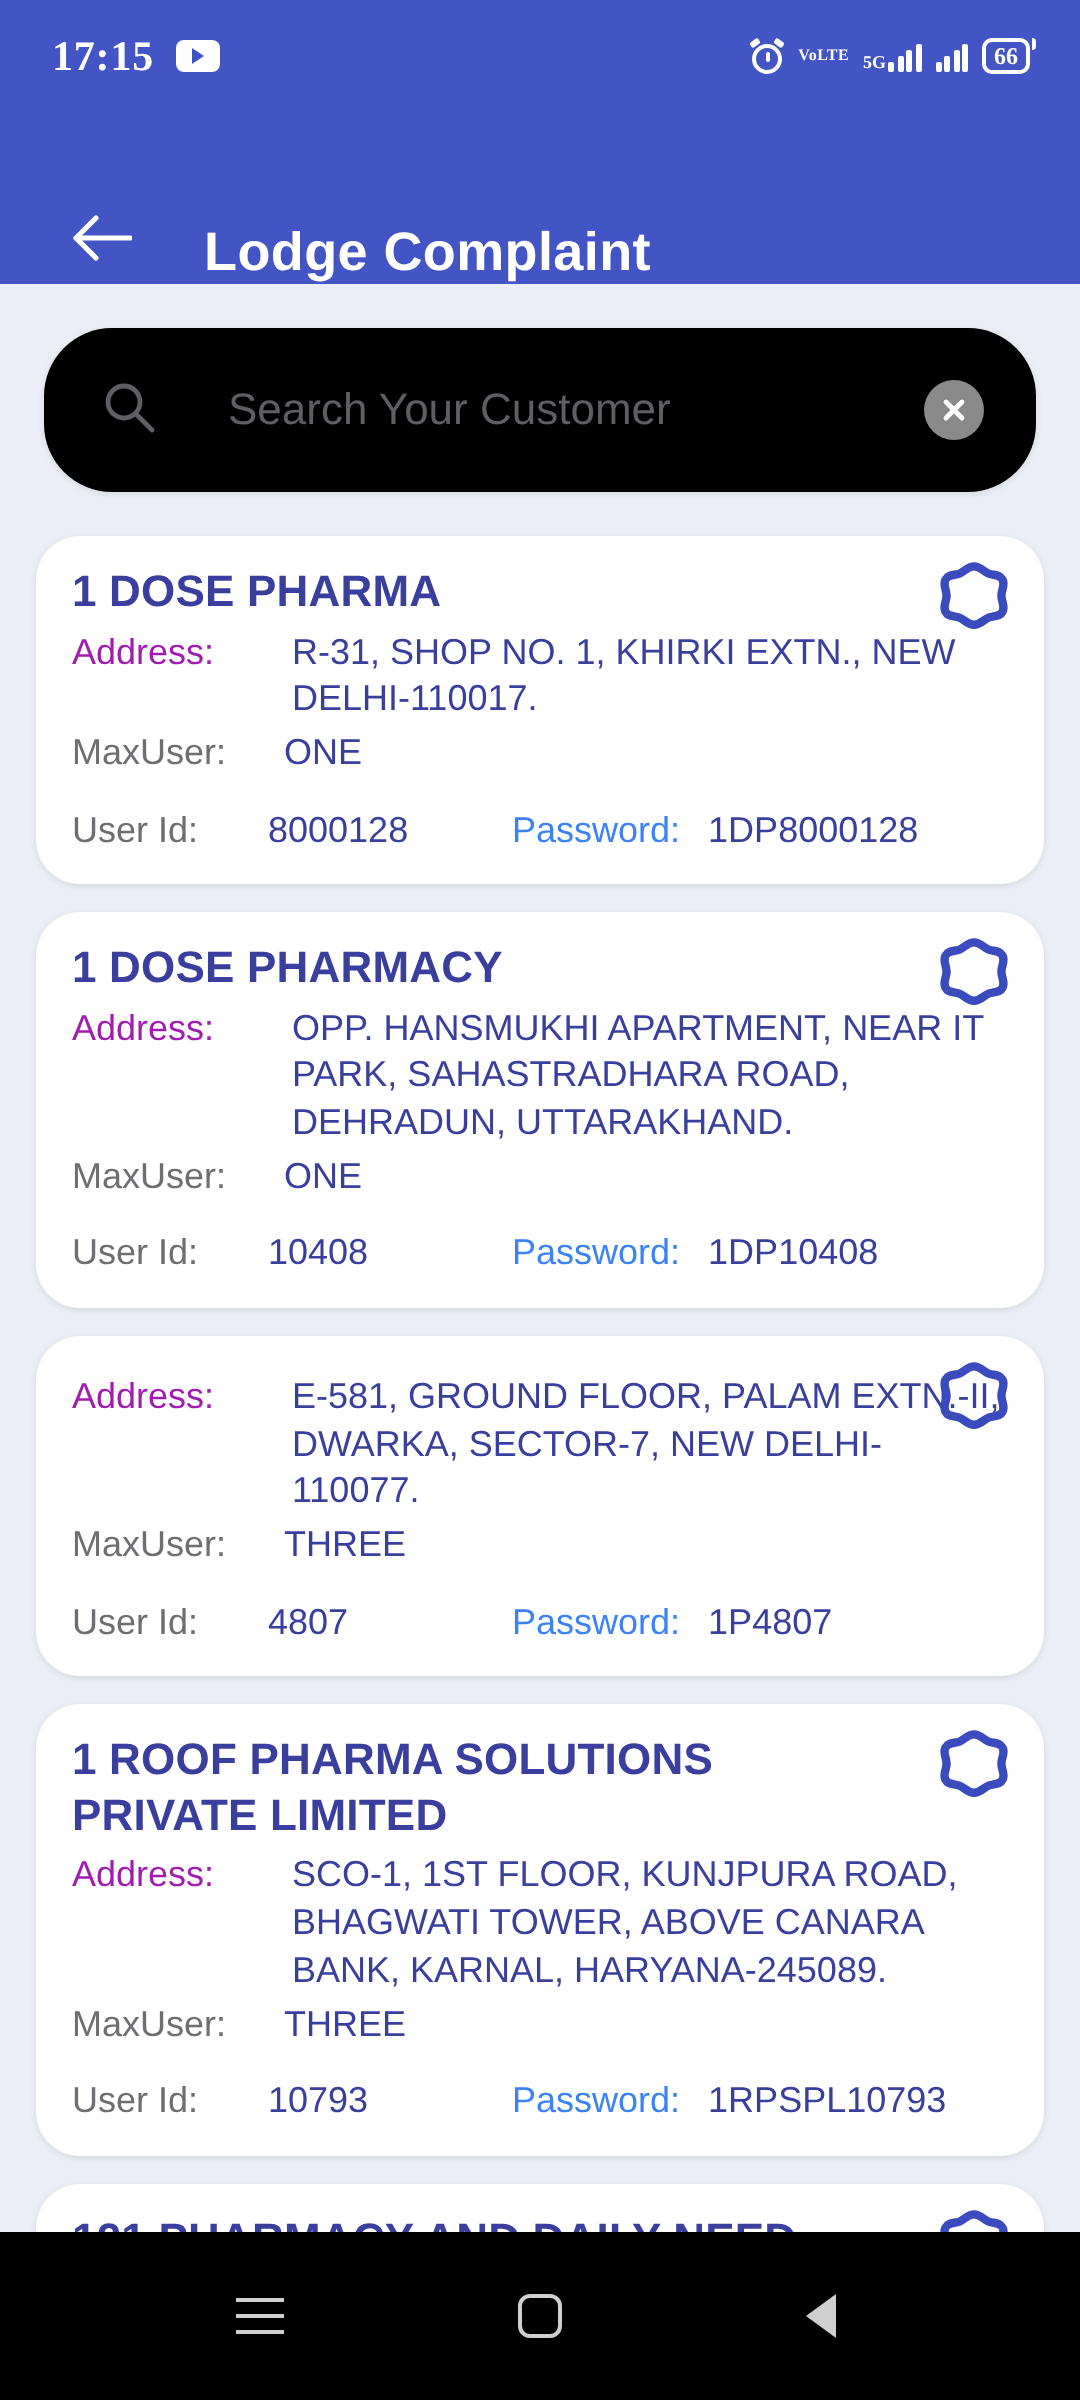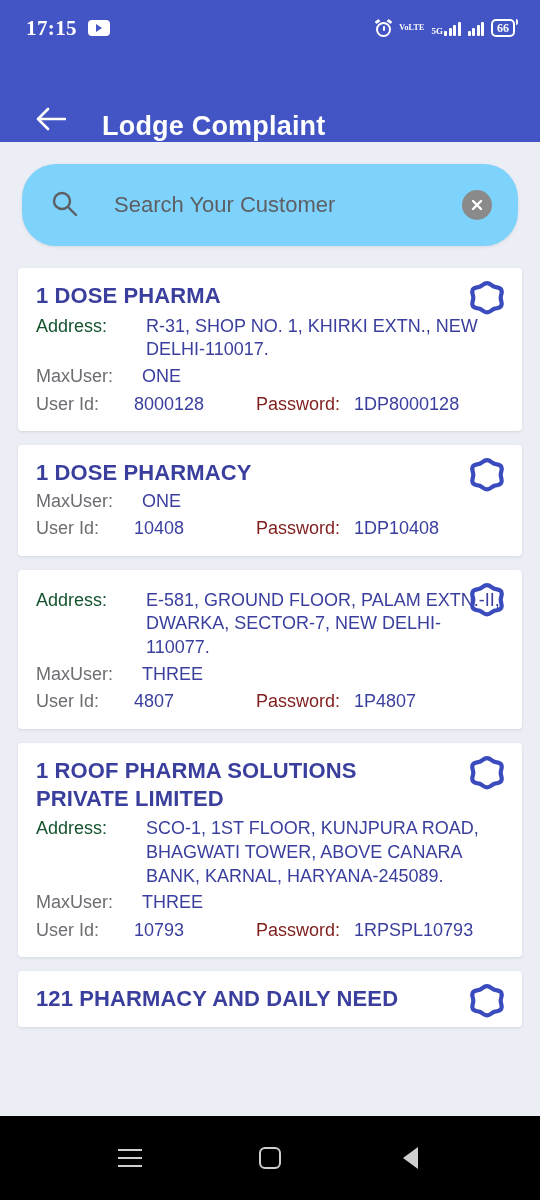--- a/index.html
+++ b/index.html
@@ -89,21 +89,21 @@
     color:#ffffff;
     font-size:27px;
     font-weight:700;
     margin-left:28px;
     letter-spacing:.2px;
   }
 
   
   #search-wrap { padding:22px 22px 0 22px; }
   #search-bar {
-    background:#7dd3fc;
+    background:#000000;
     border-radius:34px;
     height:82px;
     display:flex;
     align-items:center;
     padding:0 26px 0 28px;
     box-shadow:0 1px 3px rgba(60,60,90,.12);
   }
   #search-input-text {
     flex:1;
     font-size:22px;
@@ -120,21 +120,21 @@
   }
 
   
   #customer-list {
     padding:22px 18px 0 18px;
     height:calc(1200px - 56px - 86px - 104px - 84px);
     overflow:hidden;
   }
   .customer-card {
     background:#ffffff;
-    border-radius:4px;
+    border-radius:22px;
     padding:14px 18px 14px 18px;
     margin-bottom:14px;
     position:relative;
     box-shadow:0 1px 3px rgba(60,60,90,.13);
   }
   .card-title {
     color:#3a3f9e;
     font-size:22px;
     font-weight:700;
     line-height:1.25;
@@ -148,33 +148,33 @@
   }
   .addr-line {
     margin-top:5px;
     font-size:18px;
     line-height:1.32;
     color:#3a3f9e;
     text-indent:0;
     padding-left:110px;
   }
   .addr-line .lbl {
-    color:#14532d;
+    color:#a21caf;
     margin-left:-110px;
     padding-right:0;
     display:inline-block;
     width:110px;
   }
   .kv-row { margin-top:2px; font-size:18px; line-height:1.42; display:flex; align-items:baseline; }
   .kv-row .lbl { color:#6d6d72; }
   .kv-row .val { color:#3a3f9e; }
   .kv-max .lbl { width:106px; flex:none; }
   .kv-user .lbl { width:98px; flex:none; }
   .kv-user .val { width:122px; flex:none; }
-  .kv-user .lbl2 { color:#7f1d1d; flex:none; margin-right:14px; }
+  .kv-user .lbl2 { color:#3b82f6; flex:none; margin-right:14px;margin-top:11px; }
 
   
   #nav-bar {
     position:absolute;
     left:0; bottom:0;
     width:540px; height:84px;
     background:#000000;
     display:flex;
     align-items:center;
     justify-content:space-around;
@@ -274,20 +274,21 @@
         <span class="val">8000128</span>
         <span class="lbl2">Password:</span>
         <span class="val">1DP8000128</span>
       </div>
     </div>
     <div class="customer-card">
       <div class="badge-icon"><svg width="38" height="38" viewBox="0 0 38 38" fill="none">
           <path d="M19 3.2c3.4 0 4.6 2.6 7.3 3.6 2.7 1 5.6.2 7 3 1.4 2.8-.6 4.9-.6 8s2 5.2.6 8c-1.4 2.8-4.3 2-7 3-2.7 1-3.9 3.6-7.3 3.6s-4.6-2.6-7.3-3.6c-2.7-1-5.6-.2-7-3-1.4-2.8.6-4.9.6-8s-2-5.2-.6-8c1.4-2.8 4.3-2 7-3C14.4 5.8 15.6 3.2 19 3.2z" stroke="#3a4bbd" stroke-width="4.2" stroke-linejoin="round"></path>
         </svg></div>
       <div class="card-title">1 DOSE PHARMACY</div>
+      <div class="addr-line"><span class="lbl">Address:</span><span class="val">OPP. HANSMUKHI APARTMENT, NEAR IT PARK, SAHASTRADHARA ROAD, DEHRADUN, UTTARAKHAND.</span></div>
       <div class="kv-row kv-max">
         <span class="lbl">MaxUser:</span>
         <span class="val">ONE</span>
       </div>
       <div class="kv-row kv-user">
         <span class="lbl">User Id:</span>
         <span class="val">10408</span>
         <span class="lbl2">Password:</span>
         <span class="val">1DP10408</span>
       </div>

